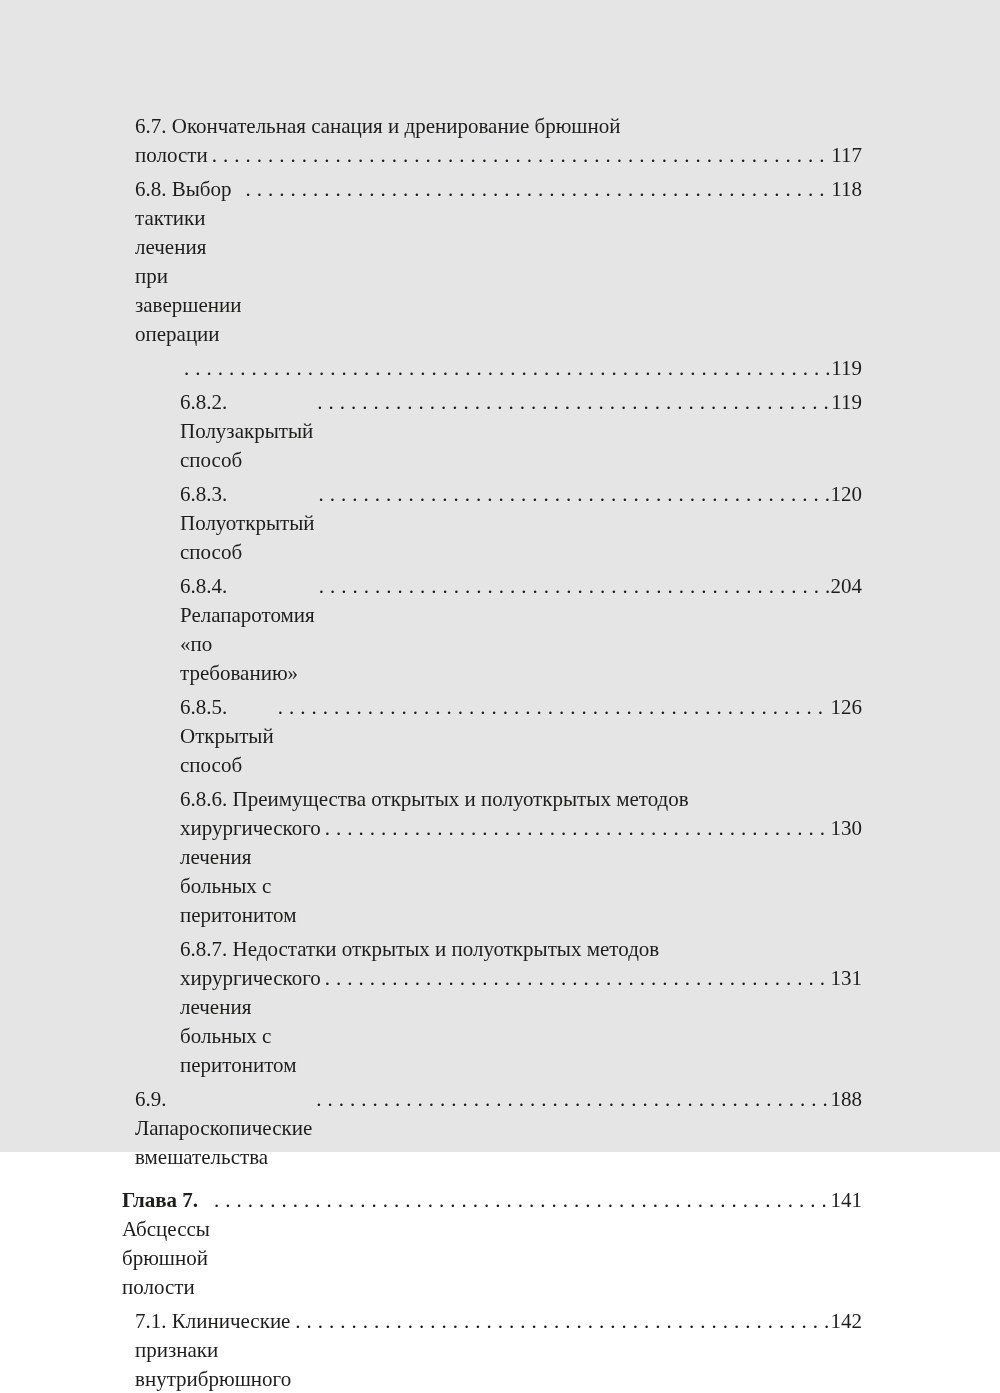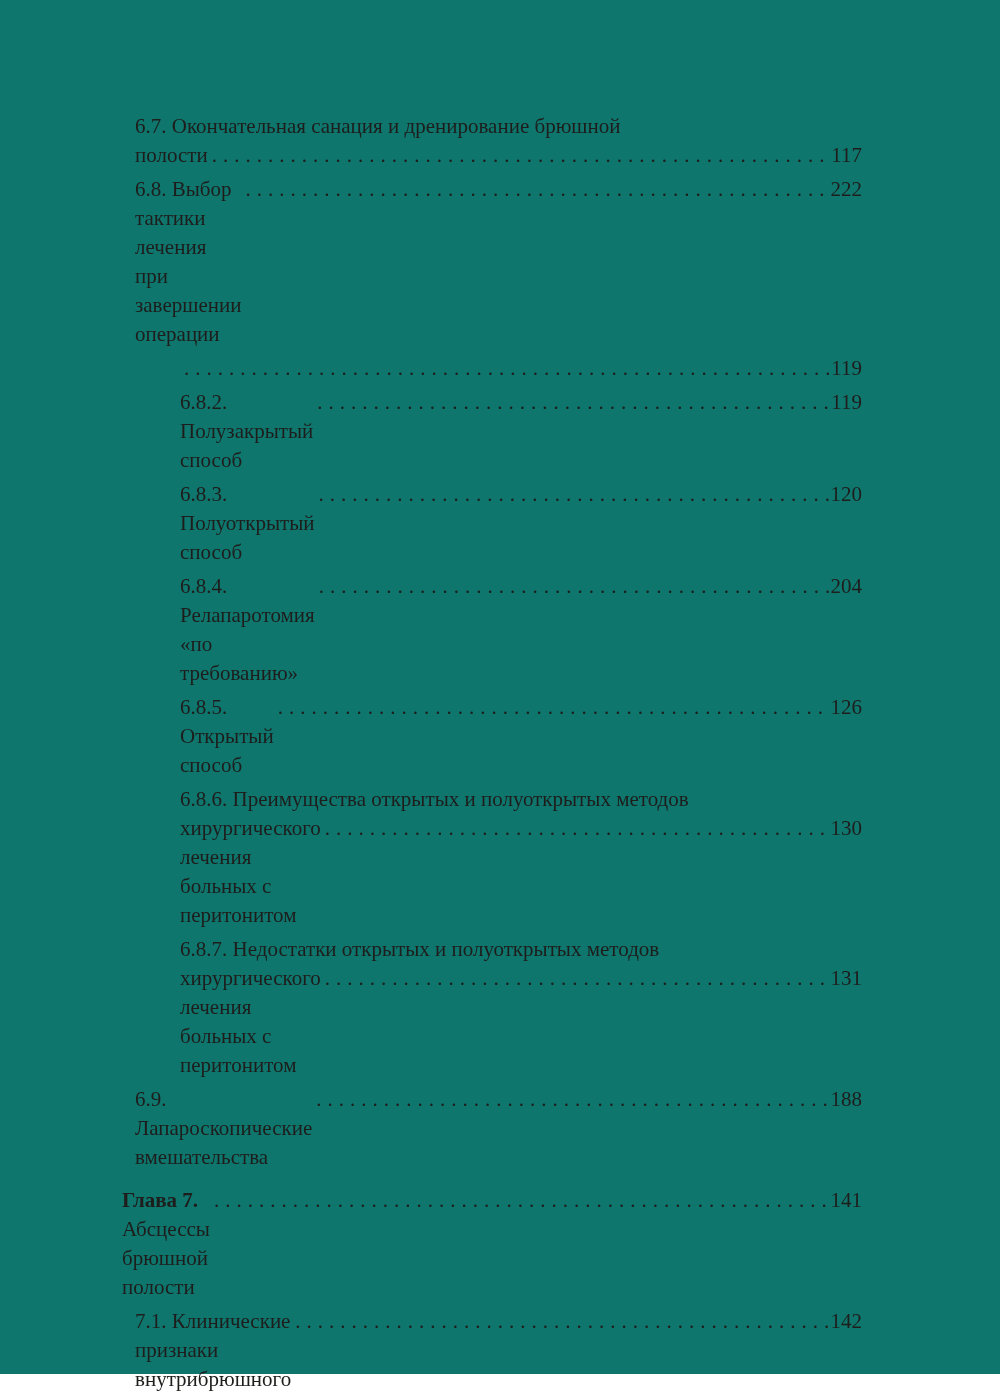--- a/index.html
+++ b/index.html
@@ -11,22 +11,22 @@
     height: 1393px;
     position: relative;
     font-family: "Liberation Serif", "DejaVu Serif", serif;
     color: #1d1d1b;
     overflow: hidden;
   }
   .page {
     position: absolute;
     left: 0; top: 0;
     width: 1000px;
-    height: 1374px;
-    background: #0f766e;
+    height: 1152px;
+    background: #e5e5e5;
     padding-left: 27px;
   }
   .toc {
     position: absolute;
     left: 122px;
     top: 112px;
     width: 740px;
     font-size: 21px;
   }
   .entry { margin-bottom: 5px; }
@@ -64,21 +64,21 @@
         <div class="line last">
           <span class="text">полости</span>
           <span class="dots">............................................................................................................................................................................................................................................................................................................</span>
           <span class="pagenum">117</span>
         </div>
       </div>
       <div class="entry level-1">
         <div class="line last">
           <span class="text">6.8. Выбор тактики лечения при завершении операции</span>
           <span class="dots">............................................................................................................................................................................................................................................................................................................</span>
-          <span class="pagenum">222</span>
+          <span class="pagenum">118</span>
         </div>
       </div>
       <div class="entry level-2">
         <div class="line last">
           <span class="dots">............................................................................................................................................................................................................................................................................................................</span>
           <span class="pagenum">119</span>
         </div>
       </div>
       <div class="entry level-2">
         <div class="line last">

